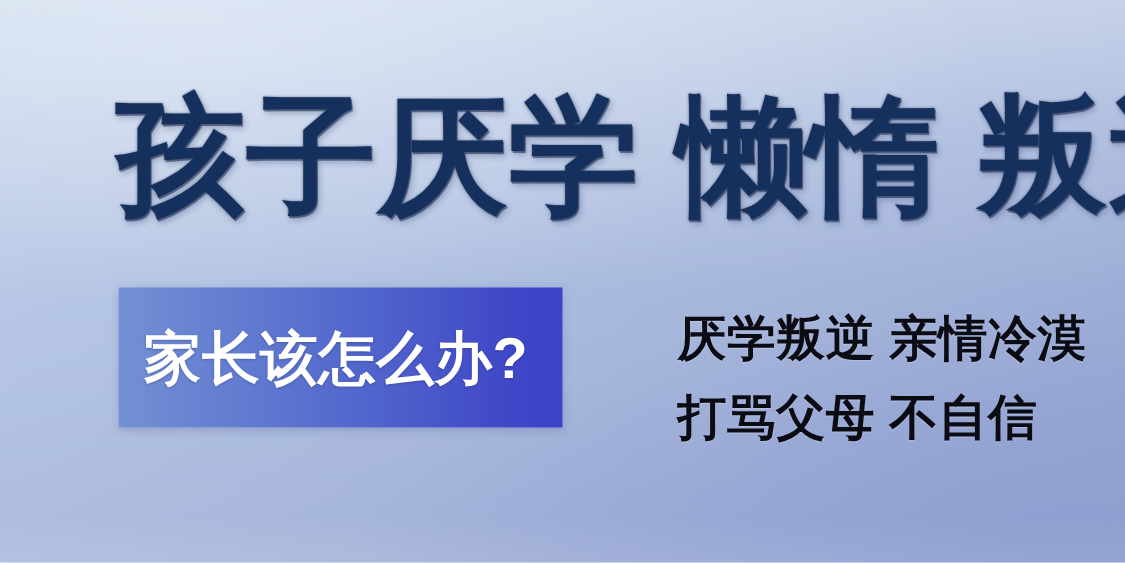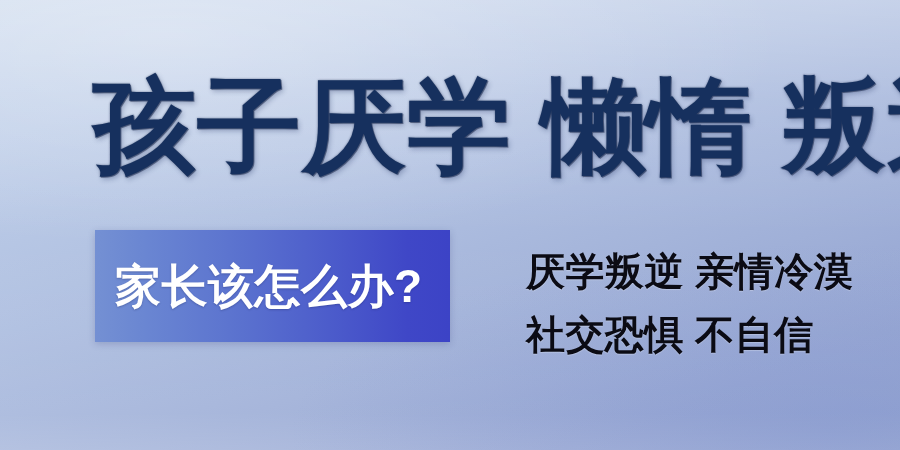--- a/index.html
+++ b/index.html
@@ -110,31 +110,32 @@
 
   .symptom-line {
     color: #0b0b14;
     font-weight: 700;
     font-size: 39px;
     line-height: 63px;
     height: 63px;
     white-space: nowrap;
     letter-spacing: 0.5px;
     text-shadow: 0 1px 1px rgba(255,255,255,0.25);
+    margin-left: 16px;
   }
 </style>
 </head>
 <body>
 
 <div id="poster">
 
   <div id="headline">孩子厌学 懒惰 叛逆</div>
 
   <div id="cta-banner">
     <span id="cta-text">家长该怎么办?</span>
   </div>
 
   <div id="symptom-list">
     <div class="symptom-line">厌学叛逆  亲情冷漠</div>
-    <div class="symptom-line">社交恐惧  不自信</div>
+    <div class="symptom-line">打骂父母  不自信</div>
   </div>
 
 </div>
 
 </body></html>

